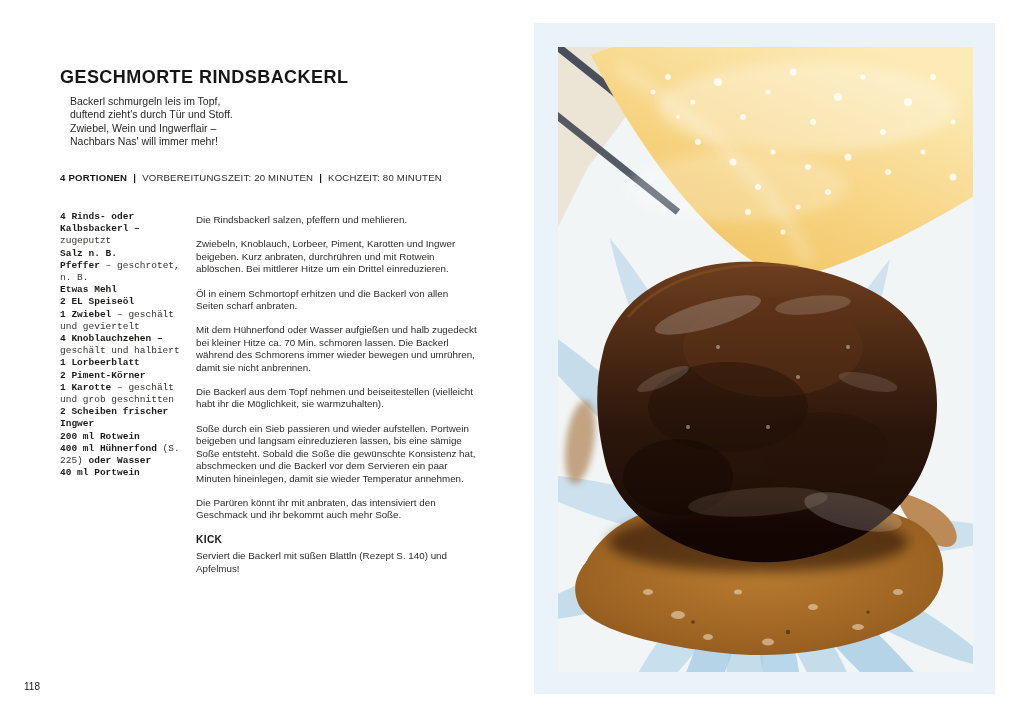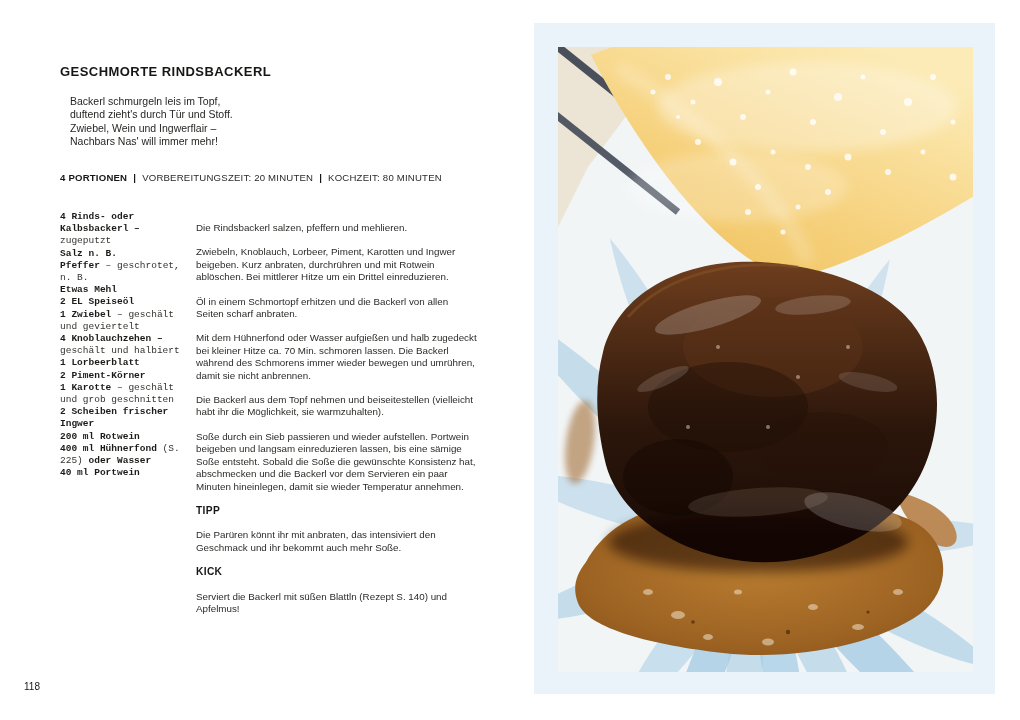--- a/index.html
+++ b/index.html
@@ -6,34 +6,34 @@
   body{
     width:1020px;height:720px;background:#ffffff;
     font-family:"Liberation Sans", sans-serif;color:#1e1e1c;
     -webkit-font-smoothing:antialiased;
   }
   .spread{position:relative;width:1020px;height:720px;overflow:hidden;background:#fff;}
 
   
   .recipe-title{
     position:absolute;left:60px;top:55px;
-    font-size:13px;font-weight:700;letter-spacing:.45px;color:#161614;
+    font-size:18px;font-weight:700;letter-spacing:.45px;color:#161614;
   }
   .poem{position:absolute;left:70px;top:95px;font-size:10.5px;line-height:13.3px;color:#262624;}
   .meta-row{position:absolute;left:60px;top:172px;font-size:9.6px;letter-spacing:.2px;color:#2a2a28;white-space:nowrap;}
   .meta-row .b{font-weight:700;color:#161614;margin-top:27px;}
   .meta-row .sep{font-weight:700;margin:0 6px;color:#161614;}
 
   .cols{position:absolute;left:60px;top:210px;width:420px;}
   .ingredients{position:absolute;left:0;top:1px;width:134px;font-size:9.5px;line-height:12.2px;color:#33332f;font-family:Liberation Mono, monospace;}
   .ingredients .ing{display:block;}
   .ingredients .b{font-weight:700;color:#1b1b19;}
 
   .instructions{position:absolute;left:136px;top:0;width:282px;font-size:9.8px;line-height:12.4px;color:#2b2b29;}
-  .instructions p{margin:12px 0 12px 0;}
+  .instructions p{margin:4px 0 12px 0;}
   .subhead{font-size:10.2px;font-weight:700;letter-spacing:.35px;color:#161614;margin:5px 0 1px 0;}
 
   .page-number{position:absolute;left:24px;top:681px;font-size:10px;font-weight:400;color:#161614;}
 
   
   .photo-panel{position:absolute;left:534px;top:23px;width:461px;height:671px;background:#eaf2fa;}
   .photo{position:absolute;left:24px;top:24px;width:415px;height:625px;overflow:hidden;background:#f2f5f6;}
   .photo svg{display:block;width:415px;height:625px;}
 </style>
 </head>
@@ -73,21 +73,20 @@
       </div>
     <div class="instructions">
       <div>
           <p>Die Rindsbackerl salzen, pfeffern und mehlieren.</p>
           <p>Zwiebeln, Knoblauch, Lorbeer, Piment, Karotten und Ingwer beigeben. Kurz anbraten, durchrühren und mit Rotwein ablöschen. Bei mittlerer Hitze um ein Drittel einreduzieren.</p>
           <p>Öl in einem Schmortopf erhitzen und die Backerl von allen Seiten scharf anbraten.</p>
           <p>Mit dem Hühnerfond oder Wasser aufgießen und halb zugedeckt bei kleiner Hitze ca. 70 Min. schmoren lassen. Die Backerl während des Schmorens immer wieder bewegen und umrühren, damit sie nicht anbrennen.</p>
           <p>Die Backerl aus dem Topf nehmen und beiseitestellen (vielleicht habt ihr die Möglichkeit, sie warmzuhalten).</p>
           <p>Soße durch ein Sieb passieren und wieder aufstellen. Portwein beigeben und langsam einreduzieren lassen, bis eine sämige Soße entsteht. Sobald die Soße die gewünschte Konsistenz hat, abschmecken und die Backerl vor dem Servieren ein paar Minuten hineinlegen, damit sie wieder Temperatur annehmen.</p>
         </div>
-      <div class="subhead">TIPP</div>
       <p>Die Parüren könnt ihr mit anbraten, das intensiviert den Geschmack und ihr bekommt auch mehr Soße.</p>
       <div class="subhead">KICK</div>
       <p>Serviert die Backerl mit süßen Blattln (Rezept S. 140) und Apfelmus!</p>
     </div>
   </div>
 
   <div class="page-number">118</div>
 
   <div class="photo-panel">
     <div class="photo">

